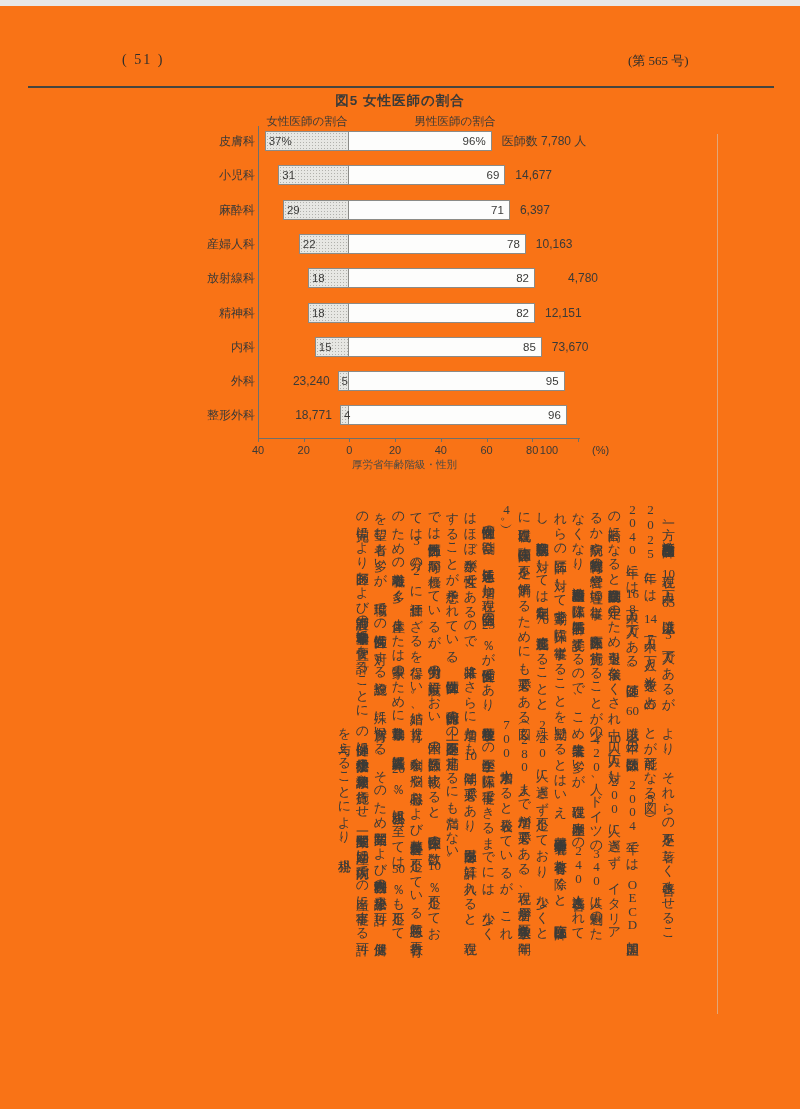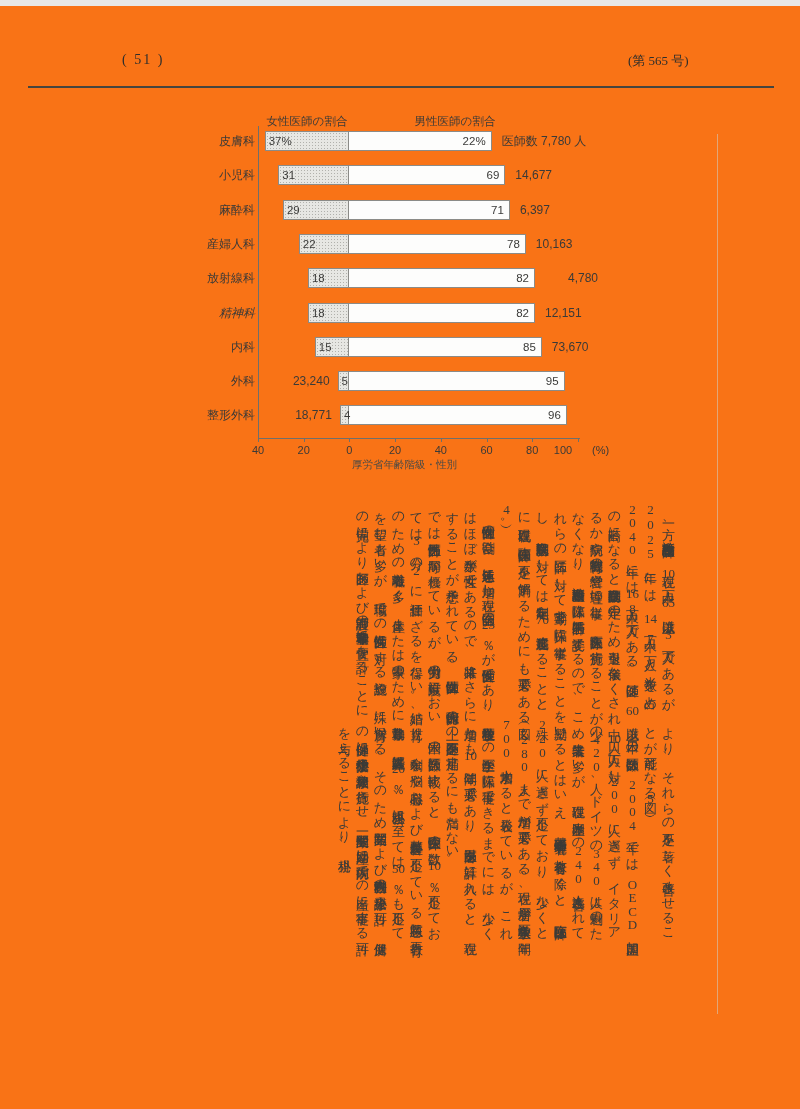--- a/index.html
+++ b/index.html
@@ -56,28 +56,29 @@
 </head>
 <body>
 
 <div id="page">
 
   <div class="hdr-item" id="hdr-page">( 51 )</div>
   <div class="hdr-item" id="hdr-issue">(第 565 号)</div>
   <div id="hdr-rule"></div>
 
   <div id="chart-layer">
+    <div id="chart-title">図5  女性医師の割合</div>
     <div class="legend" id="legend-female">女性医師の割合</div>
     <div class="legend" id="legend-male">男性医師の割合</div>
     <div id="chart-rows">
         <div class="cat-label" style="left: 150px; top: 125px;">皮膚科</div>
         <div class="bar-seg seg-female" style="left: 264.64px; top: 125px; width: 84.36px;"></div>
         <div class="bar-seg seg-male" style="left: 349px; top: 125px; width: 143.64px; margin-left: -1px;"></div>
         <div class="bar-val" style="left: 268.64px; top: 125px;">37%</div>
-        <div class="bar-val" style="left: 349px; top: 125px; width: 136.64px; text-align: right;">22%</div>
+        <div class="bar-val" style="left: 349px; top: 125px; width: 136.64px; text-align: right;">96%</div>
         <div class="count-label" style="left: 501.64px; top: 125px;">医師数 7,780 人</div>
         <div class="cat-label" style="left: 150px; top: 159px;">小児科</div>
         <div class="bar-seg seg-female" style="left: 278.32px; top: 159px; width: 70.68px;"></div>
         <div class="bar-seg seg-male" style="left: 349px; top: 159px; width: 157.32px; margin-left: -1px;"></div>
         <div class="bar-val" style="left: 282.32px; top: 159px;">31</div>
         <div class="bar-val" style="left: 349px; top: 159px; width: 150.32px; text-align: right;">69</div>
         <div class="count-label" style="left: 515.32px; top: 159px;">14,677</div>
         <div class="cat-label" style="left: 150px; top: 194px;">麻酔科</div>
         <div class="bar-seg seg-female" style="left: 282.88px; top: 194px; width: 66.12px;"></div>
         <div class="bar-seg seg-male" style="left: 349px; top: 194px; width: 161.88px; margin-left: -1px;"></div>
@@ -89,21 +90,21 @@
         <div class="bar-seg seg-male" style="left: 349px; top: 228px; width: 177.84px; margin-left: -1px;"></div>
         <div class="bar-val" style="left: 302.84px; top: 228px;">22</div>
         <div class="bar-val" style="left: 349px; top: 228px; width: 170.84px; text-align: right;">78</div>
         <div class="count-label" style="left: 535.84px; top: 228px;">10,163</div>
         <div class="cat-label" style="left: 150px; top: 262px;">放射線科</div>
         <div class="bar-seg seg-female" style="left: 307.96px; top: 262px; width: 41.04px;"></div>
         <div class="bar-seg seg-male" style="left: 349px; top: 262px; width: 186.96px; margin-left: -1px;"></div>
         <div class="bar-val" style="left: 311.96px; top: 262px;">18</div>
         <div class="bar-val" style="left: 349px; top: 262px; width: 179.96px; text-align: right;">82</div>
         <div class="count-label" style="left: 568px; top: 262px;">4,780</div>
-        <div class="cat-label" style="left: 150px; top: 297px; font-style: italic;">精神科</div>
+        <div class="cat-label" style="left: 150px; top: 297px;">精神科</div>
         <div class="bar-seg seg-female" style="left: 307.96px; top: 297px; width: 41.04px;"></div>
         <div class="bar-seg seg-male" style="left: 349px; top: 297px; width: 186.96px; margin-left: -1px;"></div>
         <div class="bar-val" style="left: 311.96px; top: 297px;">18</div>
         <div class="bar-val" style="left: 349px; top: 297px; width: 179.96px; text-align: right;">82</div>
         <div class="count-label" style="left: 544.96px; top: 297px;">12,151</div>
         <div class="cat-label" style="left: 150px; top: 331px;">内科</div>
         <div class="bar-seg seg-female" style="left: 314.8px; top: 331px; width: 34.2px;"></div>
         <div class="bar-seg seg-male" style="left: 349px; top: 331px; width: 193.8px; margin-left: -1px;"></div>
         <div class="bar-val" style="left: 318.8px; top: 331px;">15</div>
         <div class="bar-val" style="left: 349px; top: 331px; width: 186.8px; text-align: right;">85</div>
@@ -132,21 +133,21 @@
         <div class="tick-label" style="left: 332.4px;">0</div>
         <div class="tick-mark" style="left: 395.1px; top: 432px;"></div>
         <div class="tick-label" style="left: 378.1px;">20</div>
         <div class="tick-mark" style="left: 440.8px; top: 432px;"></div>
         <div class="tick-label" style="left: 423.8px;">40</div>
         <div class="tick-mark" style="left: 486.5px; top: 432px;"></div>
         <div class="tick-label" style="left: 469.5px;">60</div>
         <div class="tick-mark" style="left: 532.2px; top: 432px;"></div>
         <div class="tick-label" style="left: 515.2px;">80</div>
         <div class="tick-mark" style="left: 577.9px; top: 432px;"></div>
-        <div class="tick-label" style="left: 546px;">100</div>
+        <div class="tick-label" style="left: 532px;">100</div>
       </div>
     <div id="axis-unit">(%)</div>
     <div id="chart-source">
       <span>厚労省</span>
       <span>
         <span style="display:block">年齢階級・性別</span>
       </span>
     </div>
   </div>
 

